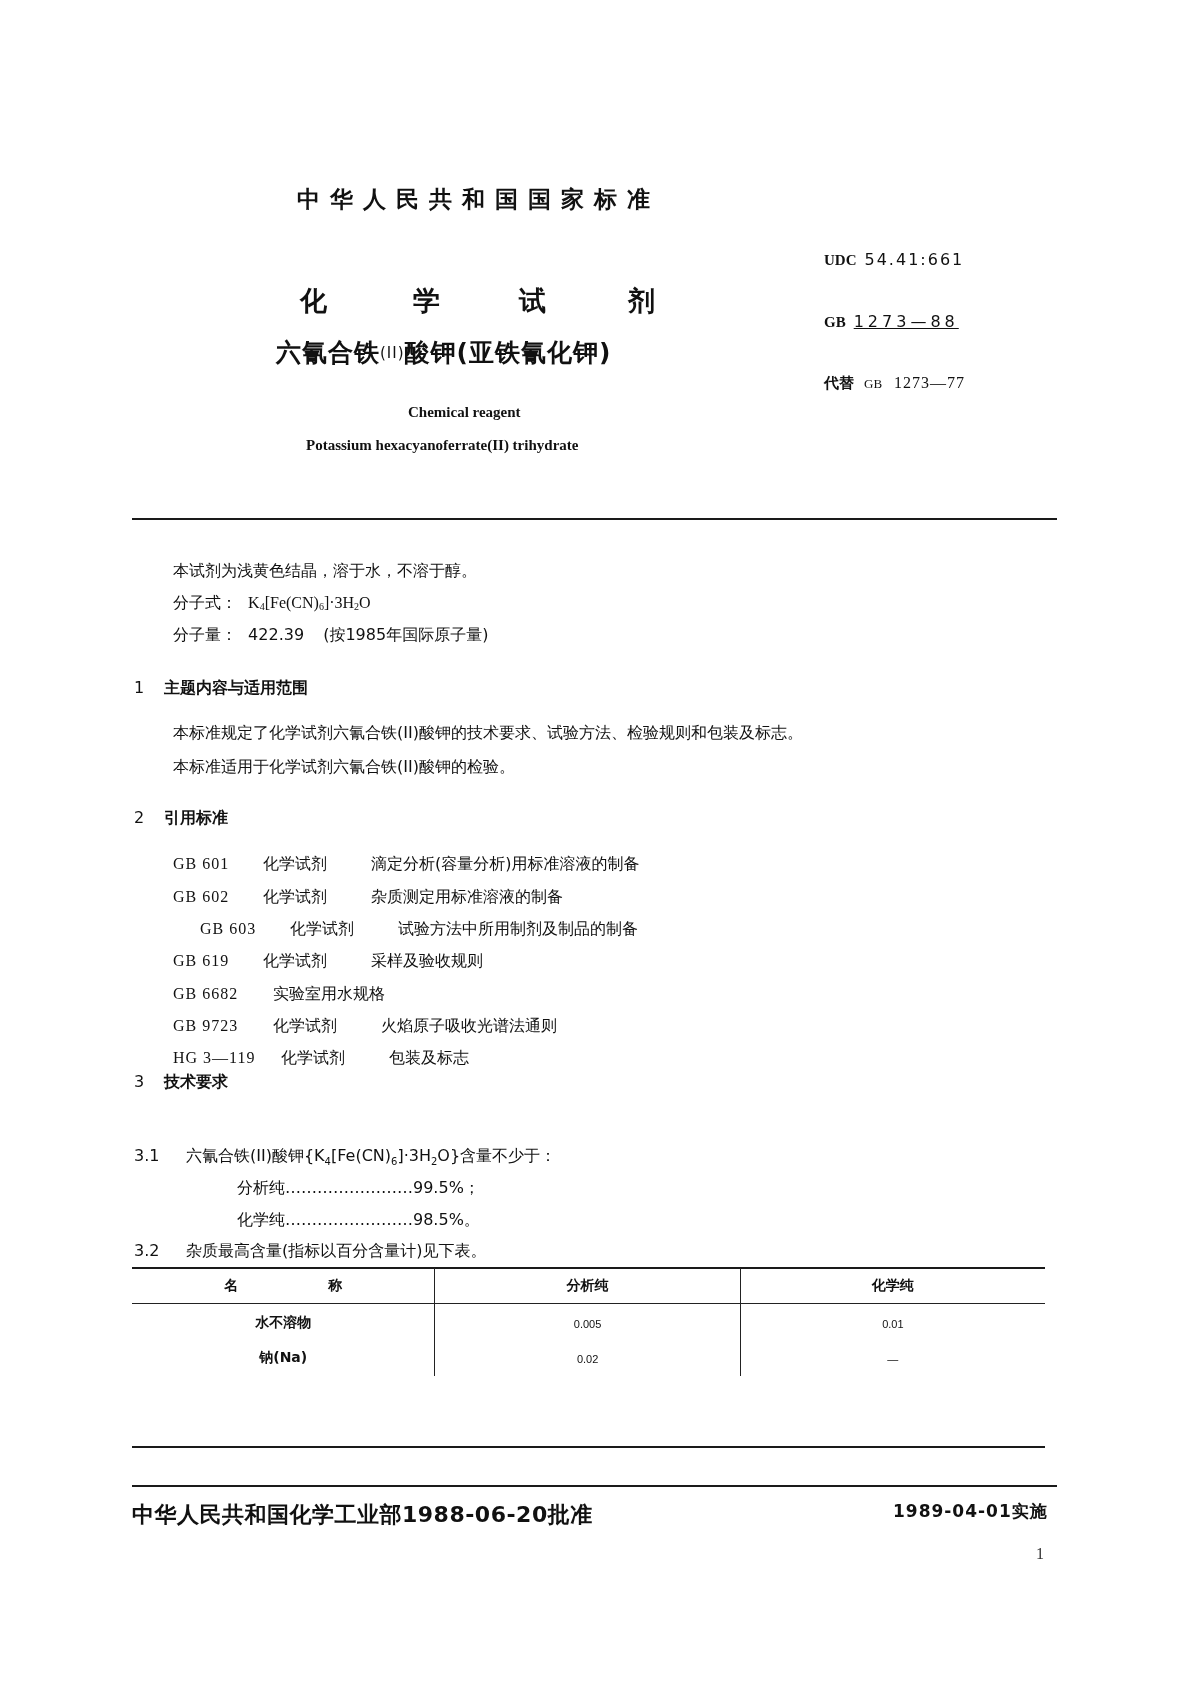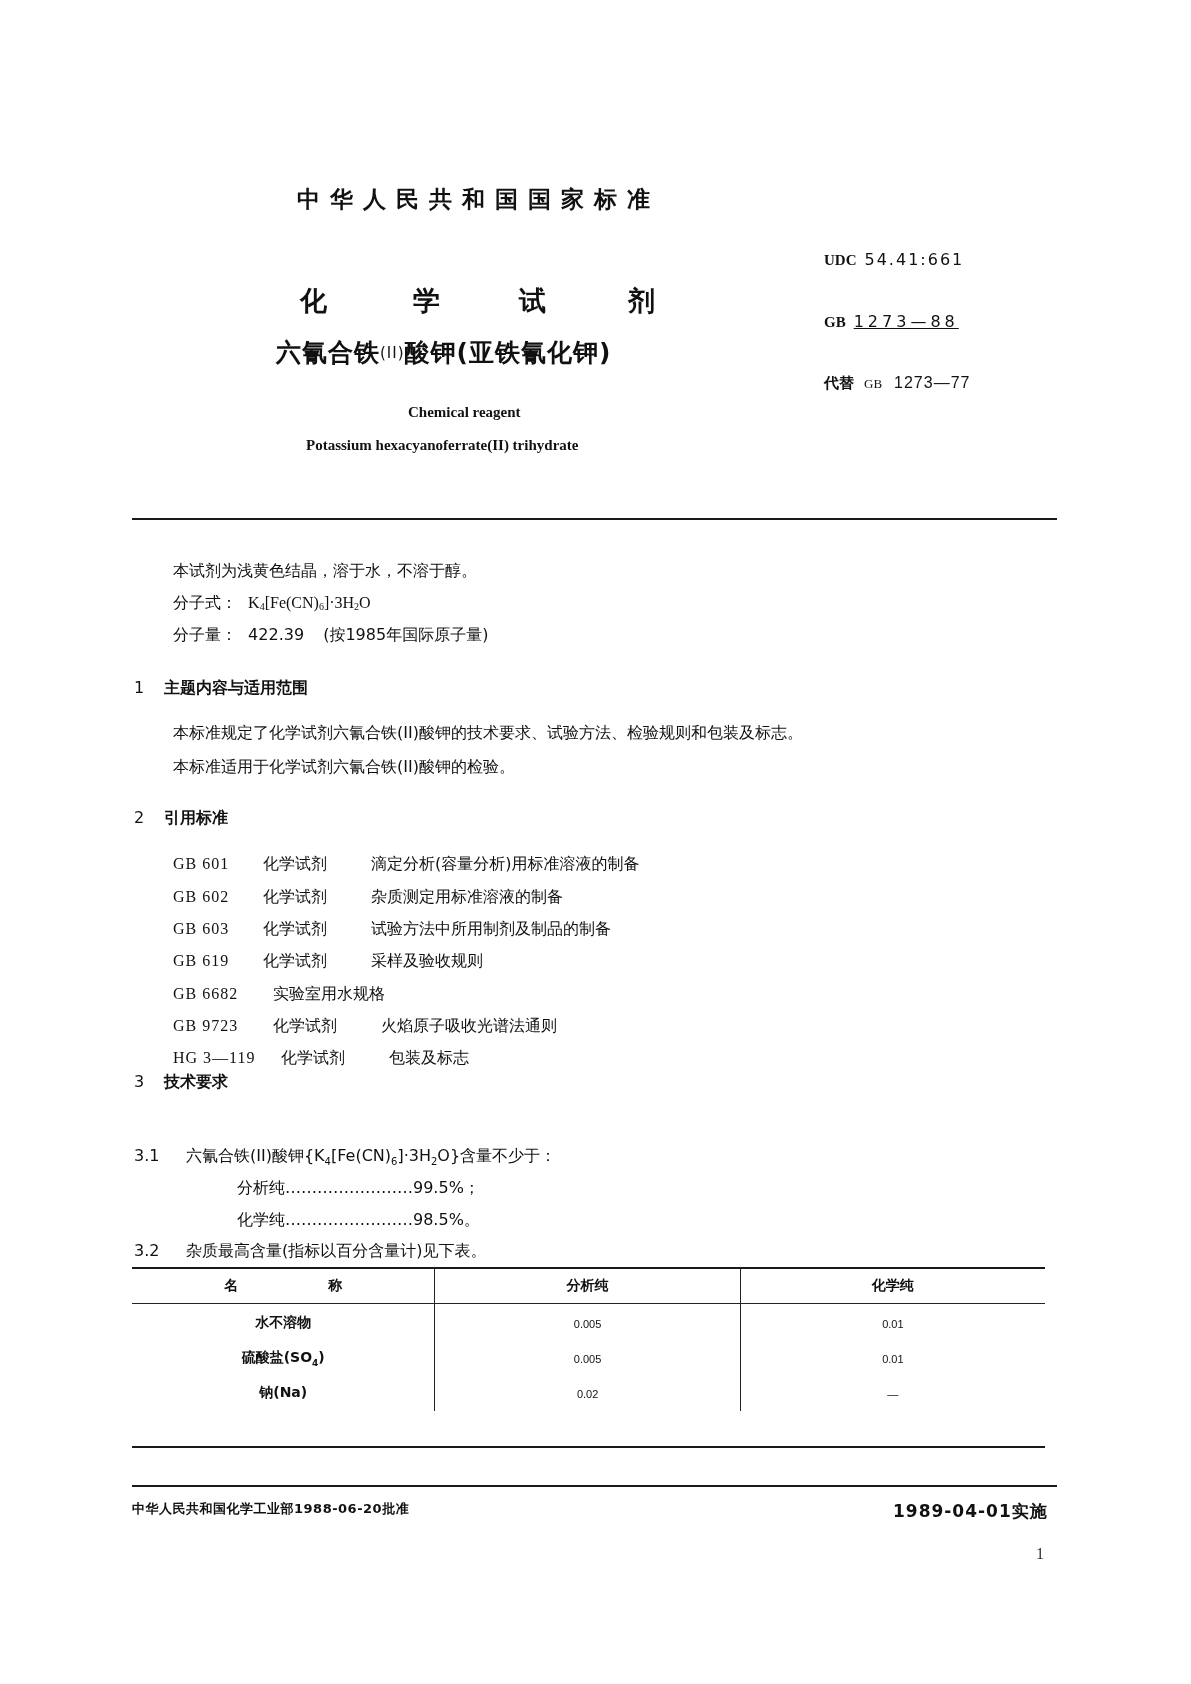--- a/index.html
+++ b/index.html
@@ -17,21 +17,21 @@
   .subtitle-cn { left: 276px; top: 336px; font-size: 25px; font-weight: bold; letter-spacing: 1px; }
   .subtitle-cn sup { font-size: 15px; vertical-align: 3px; font-weight: normal; }
   .en1 { left: 408px; top: 404px; font-size: 15px; font-weight: bold; }
   .en2 { left: 306px; top: 437px; font-size: 15px; font-weight: bold; }
 
   .meta { left: 824px; font-size: 16px; }
   .meta .lbl { font-family: "Liberation Serif", serif; font-weight: bold; font-size: 15px; margin-right: 8px; }
   .meta .val { font-family: "DejaVu Sans", sans-serif; letter-spacing: 2px; }
   .meta .lbl-cn { font-weight: bold; font-size: 15px; margin-right: 10px; }
   .meta .lbl-sm { font-family: "Liberation Serif", serif; font-size: 13px; margin-right: 12px; }
-  .meta .val-serif { font-family: Liberation Sans, sans-serif; font-size: 16px; letter-spacing: 1px; }
+  .meta .val-serif { font-family: Liberation Serif, serif; font-size: 16px; letter-spacing: 1px; }
 
   .rule { position: absolute; height: 2px; background: #1a1a1a; }
 
   
   .p { font-size: 16px; }
   .h { font-size: 16px; font-weight: bold; }
   .h .num { font-weight: normal; display: inline-block; width: 30px; }
   .ref .code { font-family: "Liberation Serif", serif; display: inline-block; letter-spacing: 1px; }
   .formula { font-family: "Liberation Serif", serif; font-size: 16px; }
   .formula sub { font-size: 10px; vertical-align: -2px; }
@@ -41,21 +41,21 @@
   .tbl th, .tbl td { text-align: center; padding: 0; }
   .tbl th { height: 35px; font-weight: bold; border-bottom: 1.5px solid #222; }
   .tbl td { height: 35px; font-weight: bold; }
   .tbl .c1 { width: 303px; }
   .tbl .c2 { width: 305px; border-left: 1.5px solid #222; }
   .tbl .c3 { width: 305px; border-left: 1.5px solid #222; }
   .tbl .numcell { font-family: Liberation Sans, sans-serif; font-weight: normal; font-size: 11px; }
   .tbl tr.first td { padding-top: 2px; }
   .tbl sub { font-size: 9px; }
 
-  .footer-l { left: 132px; top: 1500px; font-size: 13px; font-weight: bold; letter-spacing: 0.5px; }
+  .footer-l { left: 132px; top: 1500px; font-size: 22px; font-weight: bold; letter-spacing: 0.5px; }
   .footer-r { left: 893px; top: 1500px; font-size: 17px; font-weight: bold; letter-spacing: 1px; }
   .pageno { left: 1036px; top: 1545px; font-size: 16px; font-family: "Liberation Serif", serif; color: #333; }
 </style>
 </head>
 <body>
 
 <div class="abs std-title">中华人民共和国国家标准</div>
 
 <div class="abs doc-title" style="left:300px;">化</div>
 <div class="abs doc-title" style="left:413px;">学</div>
@@ -102,21 +102,21 @@
   <span class="num">2</span><span>引用标准</span>
 </div>
 
 <div class="abs p ref" style="left:173px; top:854px;">
   <span class="code" style="width:90px;">GB 601</span><span style="display:inline-block;width:108px;">化学试剂</span><span>滴定分析(容量分析)用标准溶液的制备</span>
 </div>
 <div class="abs p ref" style="left:173px; top:887px;">
   <span class="code" style="width:90px;">GB 602</span><span style="display:inline-block;width:108px;">化学试剂</span><span>杂质测定用标准溶液的制备</span>
 </div>
 <div class="abs p ref" style="left:173px; top:919px;">
-  <span class="code" style="width:90px;">GB 603</span><span style="display:inline-block;width:108px;">化学试剂</span><span>试验方法中所用制剂及制品的制备</span>
+  <span class="code" style="width:90px;margin-left:27px;">GB 603</span><span style="display:inline-block;width:108px;">化学试剂</span><span>试验方法中所用制剂及制品的制备</span>
 </div>
 <div class="abs p ref" style="left:173px; top:951px;">
   <span class="code" style="width:90px;">GB 619</span><span style="display:inline-block;width:108px;">化学试剂</span><span>采样及验收规则</span>
 </div>
 <div class="abs p ref" style="left:173px; top:984px;">
   <span class="code" style="width:100px;">GB 6682</span><span>实验室用水规格</span>
 </div>
 <div class="abs p ref" style="left:173px; top:1016px;">
   <span class="code" style="width:100px;">GB 9723</span><span style="display:inline-block;width:108px;">化学试剂</span><span>火焰原子吸收光谱法通则</span>
 </div>
@@ -148,25 +148,20 @@
       <th class="c3">化学纯</th>
     </tr>
   </thead>
   <tbody>
     <tr class="first">
       <td class="c1"><span>水不溶物</span><sub></sub><span></span></td>
       <td class="c2 numcell">0.005</td>
       <td class="c3 numcell">0.01</td>
     </tr>
     <tr>
-      <td class="c1"><span>硫酸盐(SO</span><sub>4</sub><span>)</span></td>
-      <td class="c2 numcell">0.005</td>
-      <td class="c3 numcell">0.01</td>
-    </tr>
-    <tr>
       <td class="c1"><span>钠(Na)</span><sub></sub><span></span></td>
       <td class="c2 numcell">0.02</td>
       <td class="c3 numcell">—</td>
     </tr>
   </tbody>
 </table>
 <div class="rule" style="left:132px; top:1446px; width:913px;"></div>
 
 <div class="rule" style="left:132px; top:1485px; width:925px;"></div>
 <div class="abs footer-l">中华人民共和国化学工业部1988-06-20批准</div>

